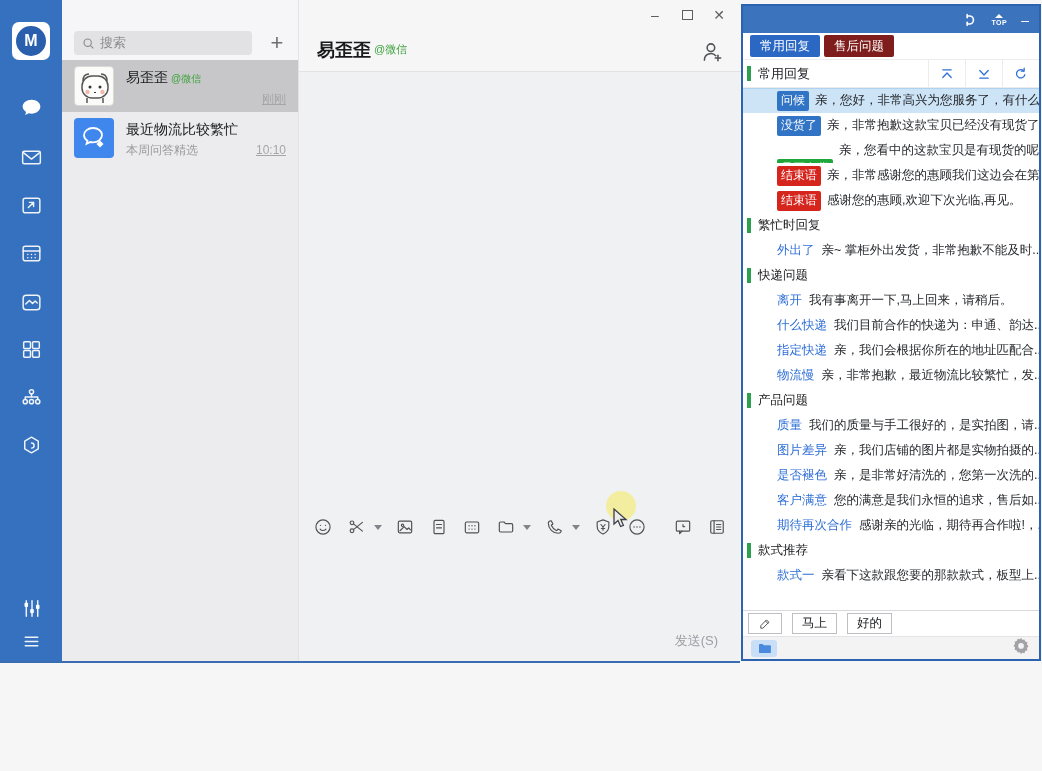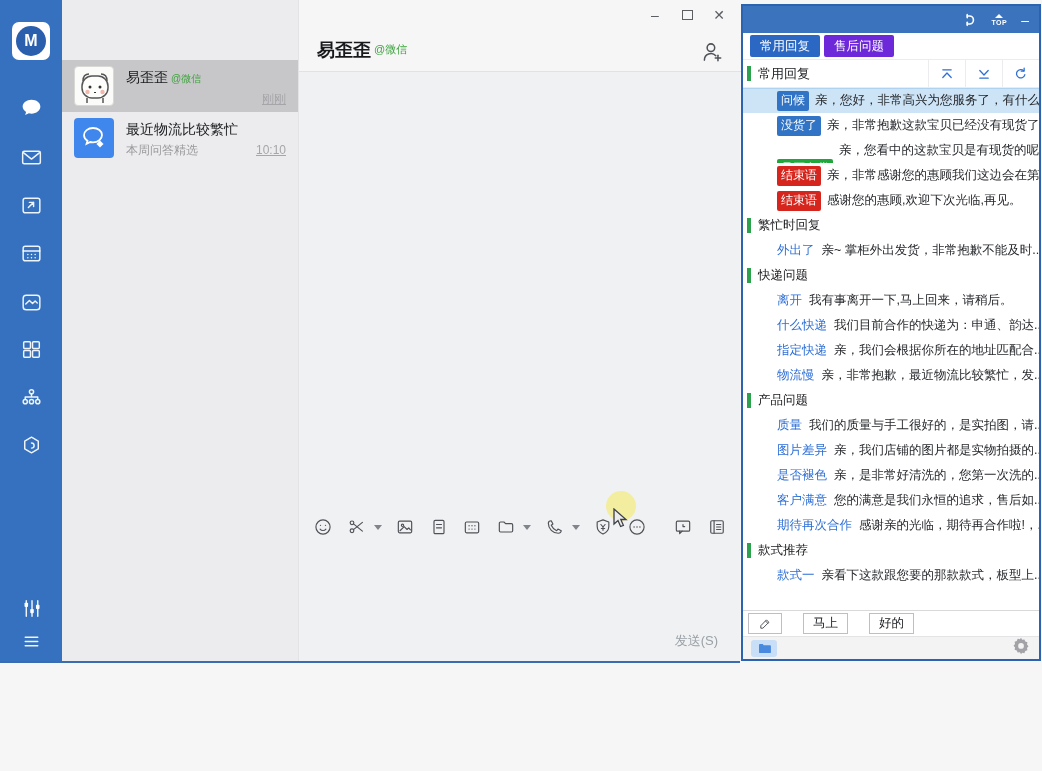--- a/index.html
+++ b/index.html
@@ -61,42 +61,42 @@
   .a-titlebar { left:0; top:0; width:296px; height:27px; background:#3b74bd; display:flex; align-items:center; justify-content:flex-end; gap:14px; padding-right:10px; }
   .a-titlebar .ticon { color:#fff; display:flex; flex-direction:column; align-items:center; line-height:1; }
   .a-titlebar svg { stroke:#fff; fill:none; stroke-width:1.8; stroke-linecap:round; }
   .top-label { font-size:7px; font-weight:bold; letter-spacing:.5px; }
   .top-tri { width:0; height:0; border-left:4px solid transparent; border-right:4px solid transparent; border-bottom:4px solid #fff; margin-bottom:1px; }
   .a-min { color:#fff; font-size:14px; }
 
   .a-tabs { left:0; top:27px; width:296px; height:26px; background:#fff; display:flex; align-items:flex-start; padding:2px 0 0 7px; gap:4px; }
   .a-tab { height:22px; min-width:66px; padding:0 10px; color:#fff; font-size:12.5px; display:flex; align-items:center; justify-content:center; border-radius:2px; }
   .a-tab.active { background:#2a68c4; }
-  .a-tab.inactive { background:#6d28d9;font-family:Liberation Serif, serif; }
+  .a-tab.inactive { background:#7f1d1d;font-family:Liberation Serif, serif; }
 
   .a-header { left:0; top:53px; width:296px; height:29px; background:#fff; border-top:1px solid #ececee; border-bottom:1px solid #ececee; display:flex; align-items:center; }
   .gbar { display:inline-block; width:4px; height:15px; background:#2ca24c; margin-right:7px; flex:none; }
   .a-header .h-title { font-size:13px; color:#202226; }
   .h-actions { margin-left:auto; display:flex; height:100%; }
   .h-act { width:37px; height:100%; display:flex; align-items:center; justify-content:center; border-left:1px solid #ececee; }
   .h-act svg { width:14px; height:14px; stroke:#2e6fd6; fill:none; stroke-width:1.8; stroke-linecap:round; stroke-linejoin:round; }
 
   .a-list { left:0; top:82px; width:296px; height:522px; overflow:hidden; background:#fff; }
   .p-row { height:25px; display:flex; align-items:center; white-space:nowrap; overflow:hidden; }
   .p-group { padding-left:4px; font-size:12.5px; color:#17181b; }
   .p-item { padding-left:34px; font-size:12.5px; color:#26282c; }
   .p-item.sel { background:#cde4f7; box-shadow:inset 0 1px 0 #aed2ef; }
   .tag { flex:none; color:#fff; font-size:12px; padding:1px 4px 2px; border-radius:2px; margin-right:6px; }
   .tag-blue { background:#3173c4; }
   .tag-green { background:#1fa73c;margin-top:36px; }
   .tag-red { background:#d5251d; }
   .ltag { flex:none; color:#2e6fd6; font-size:12.5px; margin-right:7px; }
   .itext { overflow:hidden; }
 
-  .a-quickbar { left:0; top:604px; width:296px; height:26px; background:#fff; border-top:1px solid #d9d9db; display:flex; align-items:center; gap:21px; padding-left:5px; }
+  .a-quickbar { left:0; top:604px; width:296px; height:26px; background:#fff; border-top:1px solid #d9d9db; display:flex; align-items:center; gap:10px; padding-left:5px; }
   .qbtn { height:21px; border:1px solid #bfbfc3; background:#fff; font-size:12.5px; color:#202226; display:flex; align-items:center; justify-content:center; padding:0 9px; }
   .qbtn svg { width:14px; height:14px; stroke:#4f5257; fill:none; stroke-width:1.4; stroke-linecap:round; stroke-linejoin:round; }
 
   .a-bottombar { left:0; top:630px; width:296px; height:23px; background:#f3f3f4; border-top:1px solid #e4e4e6; display:flex; align-items:center; padding:0 8px; }
   .folder-chip { width:26px; height:17px; background:#c9dff7; border-radius:3px; display:flex; align-items:center; justify-content:center; }
   .folder-chip svg { width:13px; height:11px; fill:#4a8ade; }
   .gear { margin-left:auto; }
   .gear svg { width:19px; height:19px; fill:#a3a3a7; }
 </style>
 </head>
@@ -179,20 +179,30 @@
     <div class="abs side-icon" style="top:624px">
       <svg viewBox="0 0 24 24">
           <line x1="6" y1="8" x2="18" y2="8"></line>
           <line x1="6" y1="12" x2="18" y2="12"></line>
           <line x1="6" y1="16" x2="18" y2="16"></line>
         </svg>
     </div>
   </div>
 
   <div class="abs chat-list">
+    <div class="abs search-strip">
+      <div class="abs search-box">
+        <svg width="13" height="13" viewBox="0 0 16 16">
+            <circle cx="7" cy="7" r="4.5" stroke="#8b8b90" fill="none" stroke-width="1.4"></circle>
+            <line x1="10.5" y1="10.5" x2="14" y2="14" stroke="#8b8b90" stroke-width="1.4"></line>
+          </svg>
+        <span>搜索</span>
+      </div>
+      <div class="abs add-btn">+</div>
+    </div>
 
     <div class="abs chat-item selected" style="top:60px">
       <div class="abs avatar face">
         <svg width="40" height="40" viewBox="0 0 40 40">
           <path d="M8 14 Q8 7 14 7 M32 14 Q32 7 26 7" stroke="#555" fill="none" stroke-width="1.5"></path>
           <rect x="7" y="9" width="26" height="22" rx="10" fill="#fdfdfb" stroke="#555" stroke-width="1.5"></rect>
           <circle cx="15" cy="20" r="1.5" fill="#333"></circle>
             <circle cx="25" cy="20" r="1.5" fill="#333"></circle>
           <circle cx="12.5" cy="25" r="2.2" fill="#f3b8ad"></circle>
             <circle cx="27.5" cy="25" r="2.2" fill="#f3b8ad"></circle>

